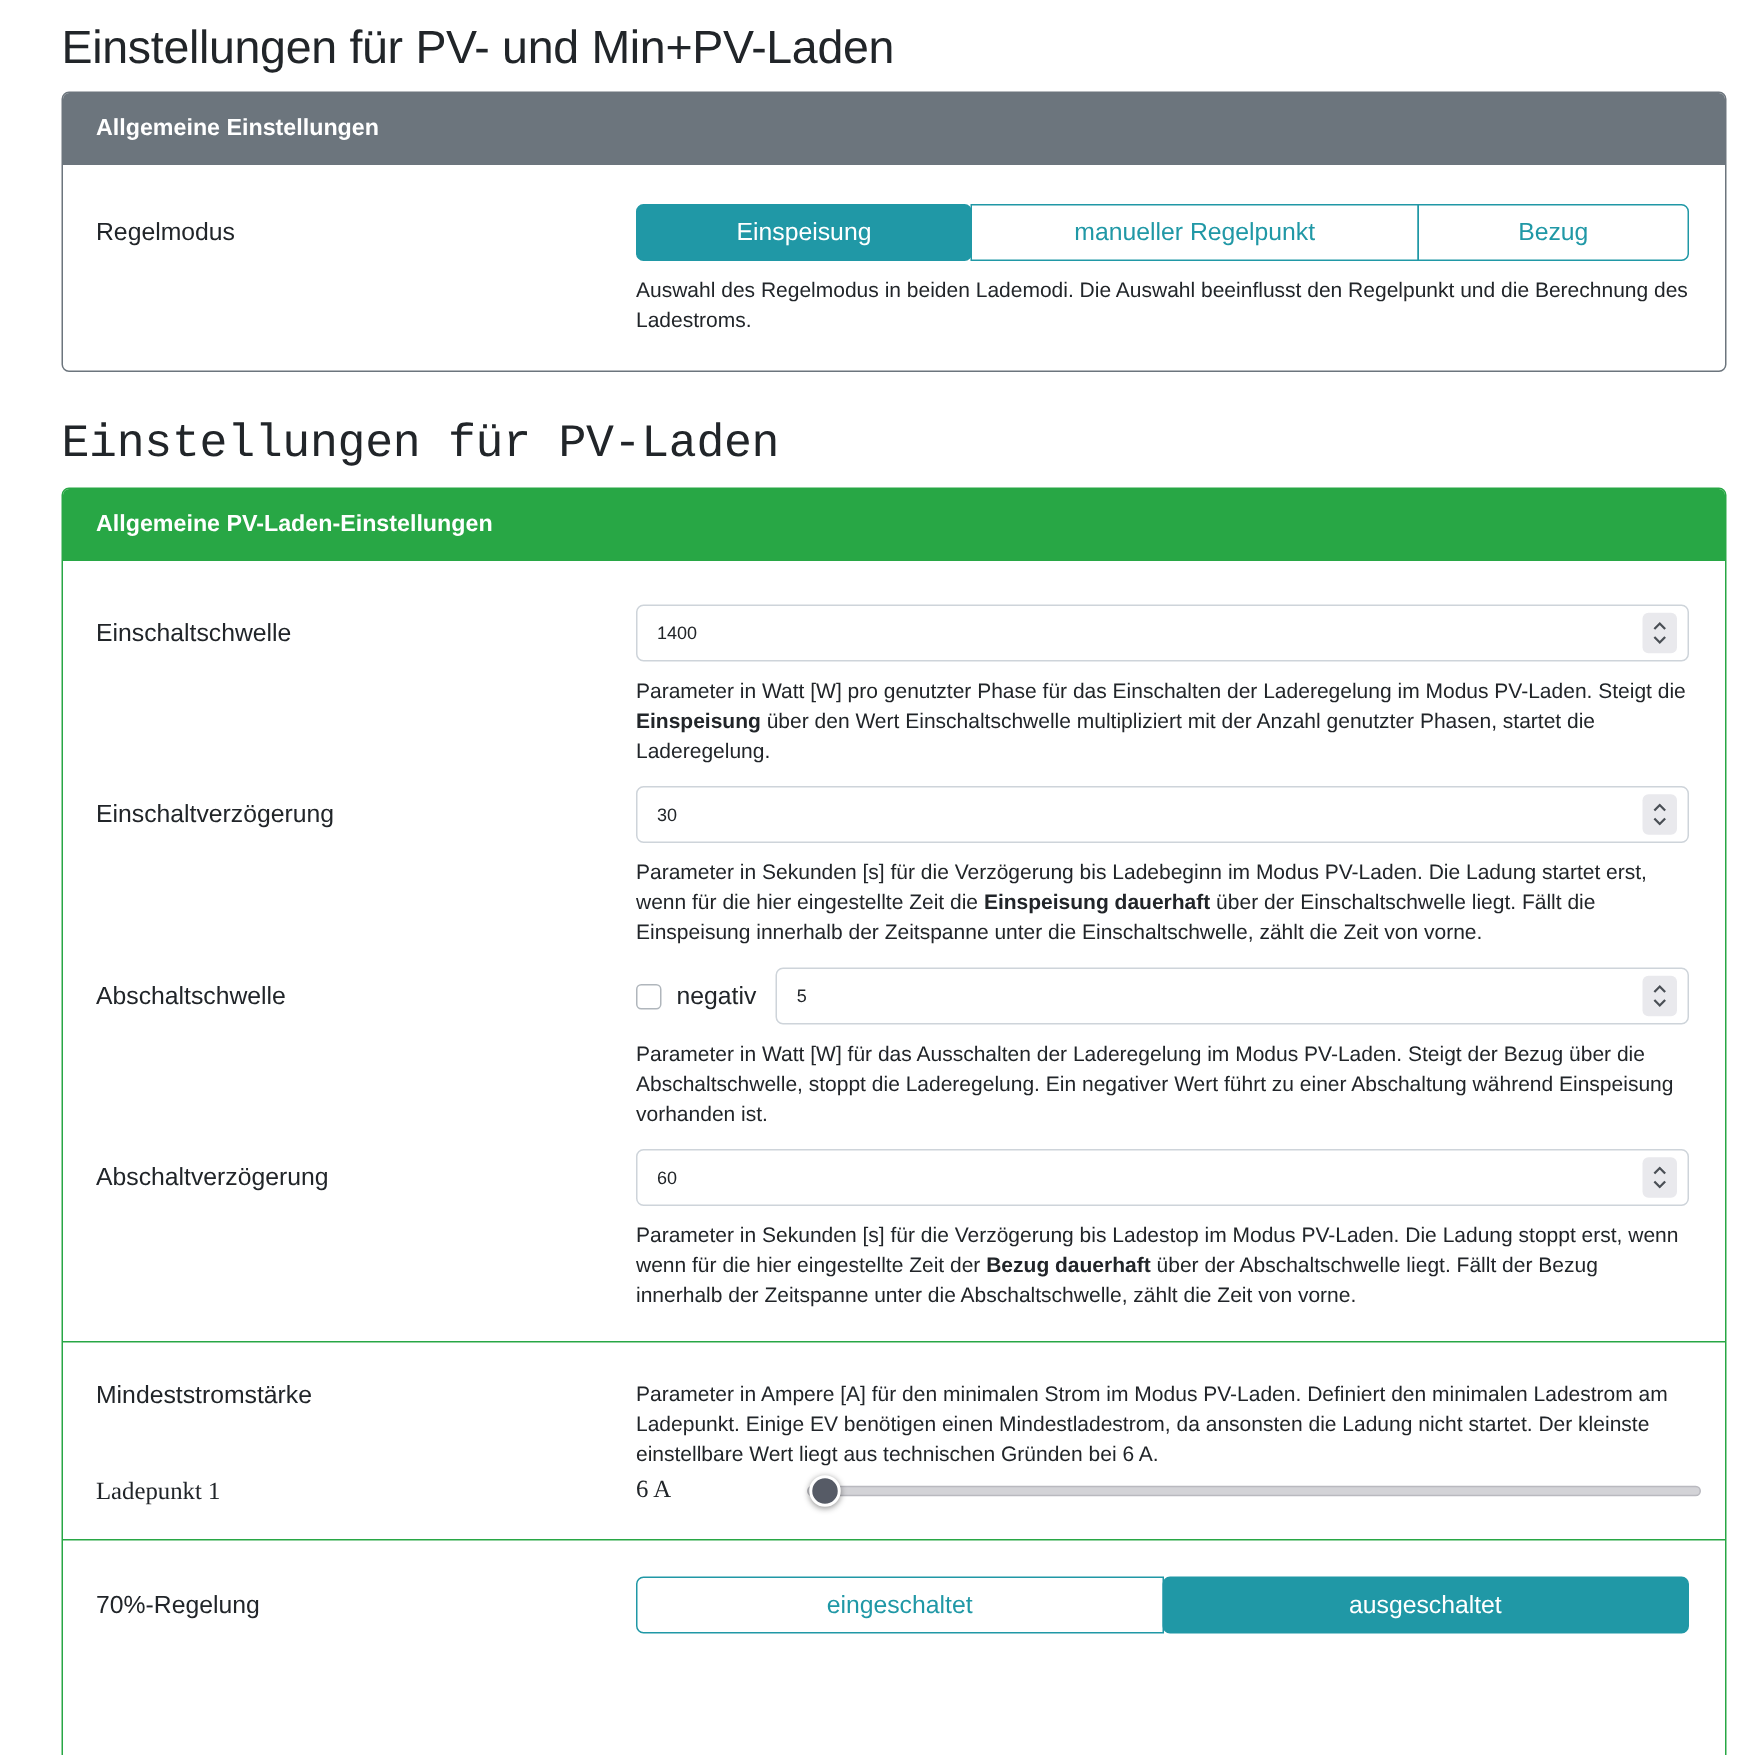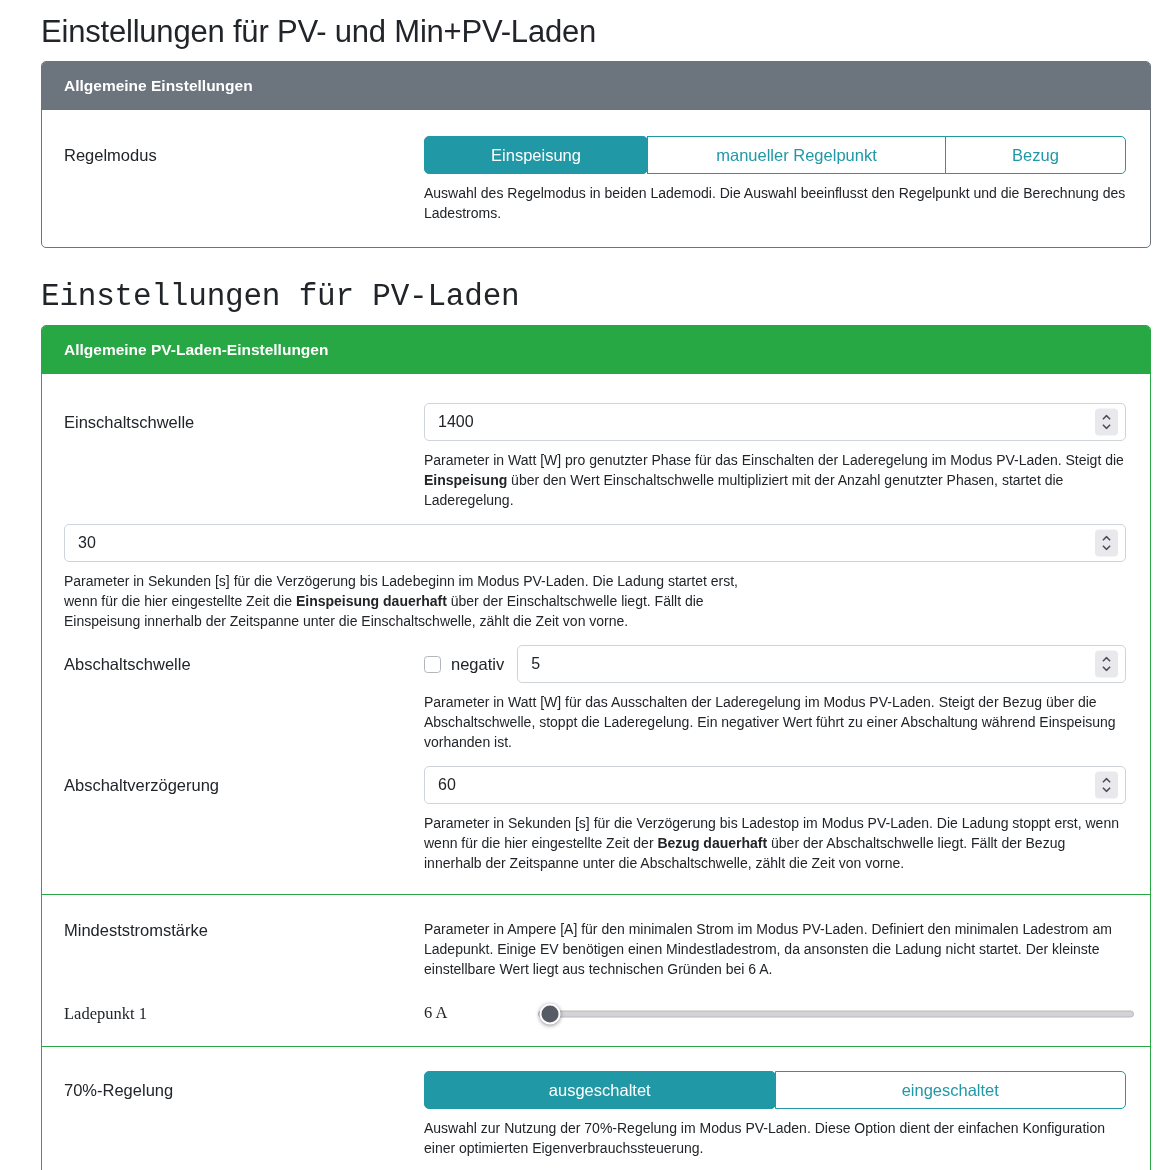--- a/index.html
+++ b/index.html
@@ -63,21 +63,21 @@
   }
   .help b{font-weight:bold;}
 
   
   .num-input{
     position:relative;height:38px;border:1px solid #ced4da;border-radius:5px;
     background:#fff;width:100%;display:block;
   }
   .num-input input{
     width:100%;height:100%;border:0;outline:none;background:transparent;
-    font-family:inherit;font-size:16px;color:#212529;
+    font-family:inherit;font-size:12px;color:#212529;
     padding:0 44px 0 13px;border-radius:5px;
   }
   .spinner{
     position:absolute;right:7px;top:50%;transform:translateY(-50%);
     width:23px;height:27px;background:#e9e9ed;border-radius:4px;
     display:flex;flex-direction:column;align-items:center;justify-content:center;
     gap:3px;cursor:pointer;
   }
 
   
@@ -152,20 +152,21 @@
               <svg width="9" height="6" viewBox="0 0 10 6">
                   <path d="M1 1 L5 5 L9 1" stroke="#4a4f55" stroke-width="1.7" fill="none"></path>
                 </svg>
             </span>
           </div>
           <p class="help"><span>Parameter in Watt [W] pro genutzter Phase für das Einschalten der Laderegelung im Modus PV-Laden. Steigt die </span><b>Einspeisung</b><span> über den Wert Einschaltschwelle multipliziert mit der Anzahl genutzter Phasen, startet die Laderegelung.</span></p>
         </div>
       </div>
 
       <div class="form-row">
+        <div class="form-label">Einschaltverzögerung</div>
         <div class="ctl-col">
           <div class="num-input">
             <input type="text" value="30" style="">
             <span class="spinner">
               <svg width="9" height="6" viewBox="0 0 10 6">
                   <path d="M1 5 L5 1 L9 5" stroke="#4a4f55" stroke-width="1.7" fill="none"></path>
                 </svg>
               <svg width="9" height="6" viewBox="0 0 10 6">
                   <path d="M1 1 L5 5 L9 1" stroke="#4a4f55" stroke-width="1.7" fill="none"></path>
                 </svg>
@@ -210,21 +211,21 @@
                   <path d="M1 1 L5 5 L9 1" stroke="#4a4f55" stroke-width="1.7" fill="none"></path>
                 </svg>
             </span>
           </div>
           <p class="help"><span>Parameter in Sekunden [s] für die Verzögerung bis Ladestop im Modus PV-Laden. Die Ladung stoppt erst, wenn wenn für die hier eingestellte Zeit der </span><b>Bezug dauerhaft</b><span> über der Abschaltschwelle liegt. Fällt der Bezug innerhalb der Zeitspanne unter die Abschaltschwelle, zählt die Zeit von vorne.</span></p>
         </div>
       </div>
 
       <hr class="divider">
 
-      <div class="form-row" style="margin-bottom:24px;">
+      <div class="form-row" style="margin-bottom:4px;">
         <div class="form-label" style="padding-top:0;">Mindeststromstärke</div>
         <div class="ctl-col">
           <p class="help" style="margin-top:0;">Parameter in Ampere [A] für den minimalen Strom im Modus PV-Laden. Definiert den minimalen Ladestrom am Ladepunkt. Einige EV benötigen einen Mindestladestrom, da ansonsten die Ladung nicht startet. Der kleinste einstellbare Wert liegt aus technischen Gründen bei 6 A.</p>
         </div>
       </div>
 
       <div class="slider-row">
         <div class="form-label">Ladepunkt 1</div>
         <div class="slider-value">6 A</div>
         <div class="slider">
@@ -232,22 +233,21 @@
           <div class="slider-thumb" style="left: 2%;"></div>
         </div>
       </div>
 
       <hr class="divider">
 
       <div class="form-row">
         <div class="form-label">70%-Regelung</div>
         <div class="ctl-col">
           <div class="btn-group grp2">
+            <button class="btn">eingeschaltet</button>
             <button class="btn active">ausgeschaltet</button>
-            <button class="btn">eingeschaltet</button>
-          </div>
-          <p class="help">Auswahl zur Nutzung der 70%-Regelung im Modus PV-Laden. Diese Option dient der einfachen Konfiguration einer optimierten Eigenverbrauchssteuerung.</p>
+          </div>
         </div>
       </div>
 
     </div>
   </div>
 </div>
 
 </body></html>

